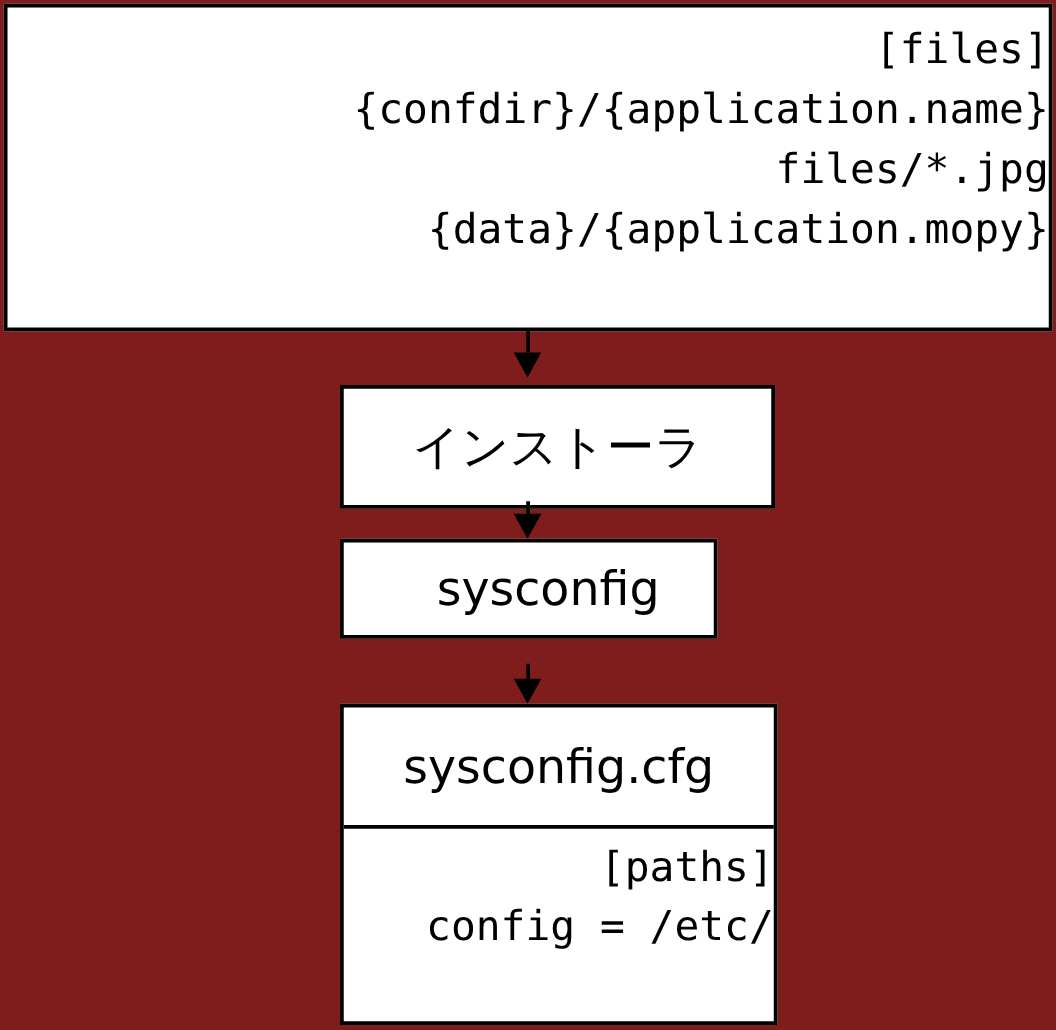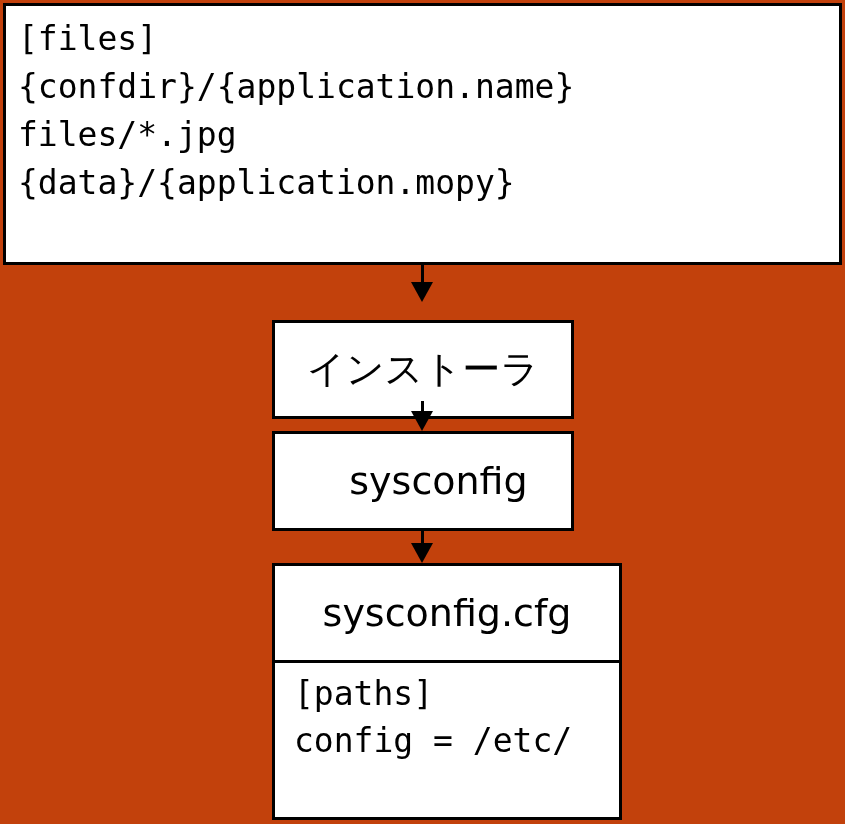--- a/index.html
+++ b/index.html
@@ -4,24 +4,25 @@
 <style>
   html, body {
     margin: 0;
     padding: 0;
     background: #ffffff;
   }
   .canvas {
     position: relative;
     width: 845px;
     height: 824px;
-    background: #c2410c;
+    background: #7f1d1d;
     color: #000000;
     font-family: "DejaVu Sans", "Liberation Sans", sans-serif;
     overflow: hidden;
+    text-align: right;
   }
   .box {
     position: absolute;
     box-sizing: border-box;
     border: 3px solid #000000;
     background: #ffffff;
   }
   .code {
     font-family: "DejaVu Sans Mono", "Liberation Mono", monospace;
     font-size: 33px;
@@ -37,29 +38,29 @@
     padding: 9px 0 0 12px;
   }
   .label-box {
     display: flex;
     align-items: center;
     justify-content: center;
     font-size: 38px;
   }
   .installer-box {
     left: 272px;
-    top: 320px;
-    width: 302px;
+    top: 308px;
+    width: 348px;
     height: 99px;
   }
   .sysconfig-box {
     left: 272px;
     top: 431px;
     width: 302px;
-    height: 100px;
+    height: 80px;
     padding-left: 31px;
   }
   .cfg-box {
     left: 272px;
     top: 563px;
     width: 350px;
     height: 257px;
     display: flex;
     flex-direction: column;
   }

